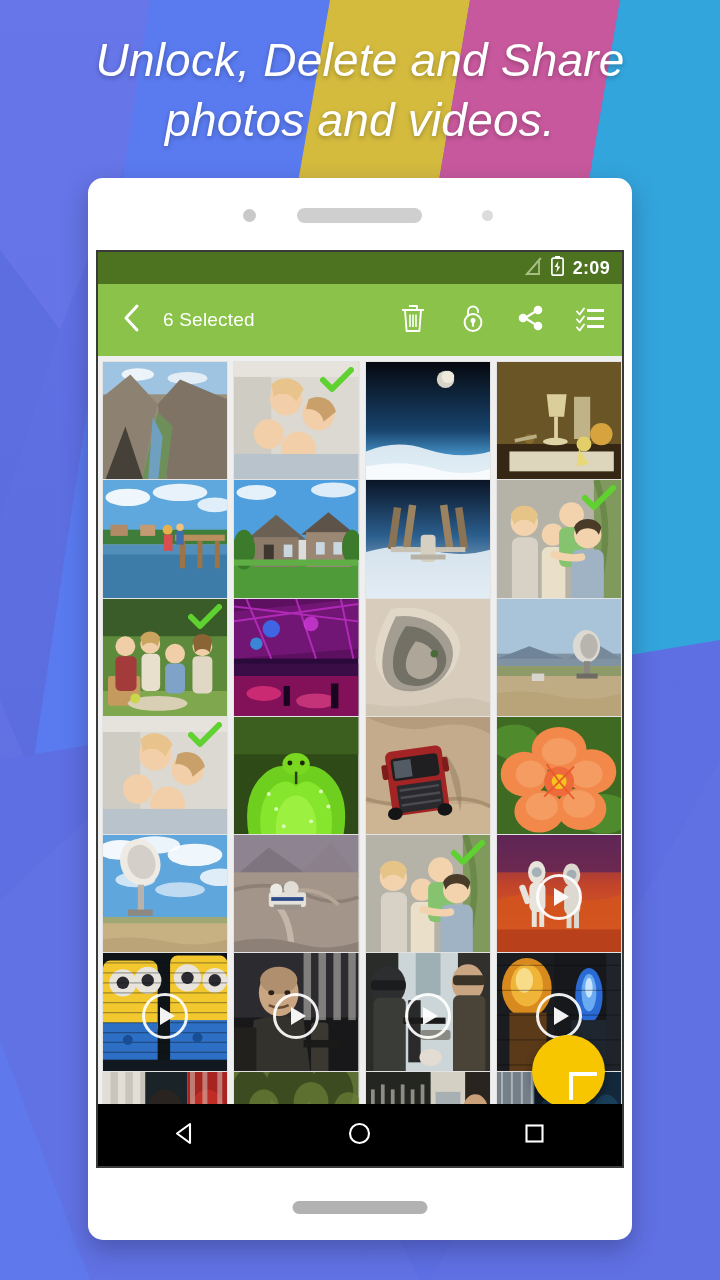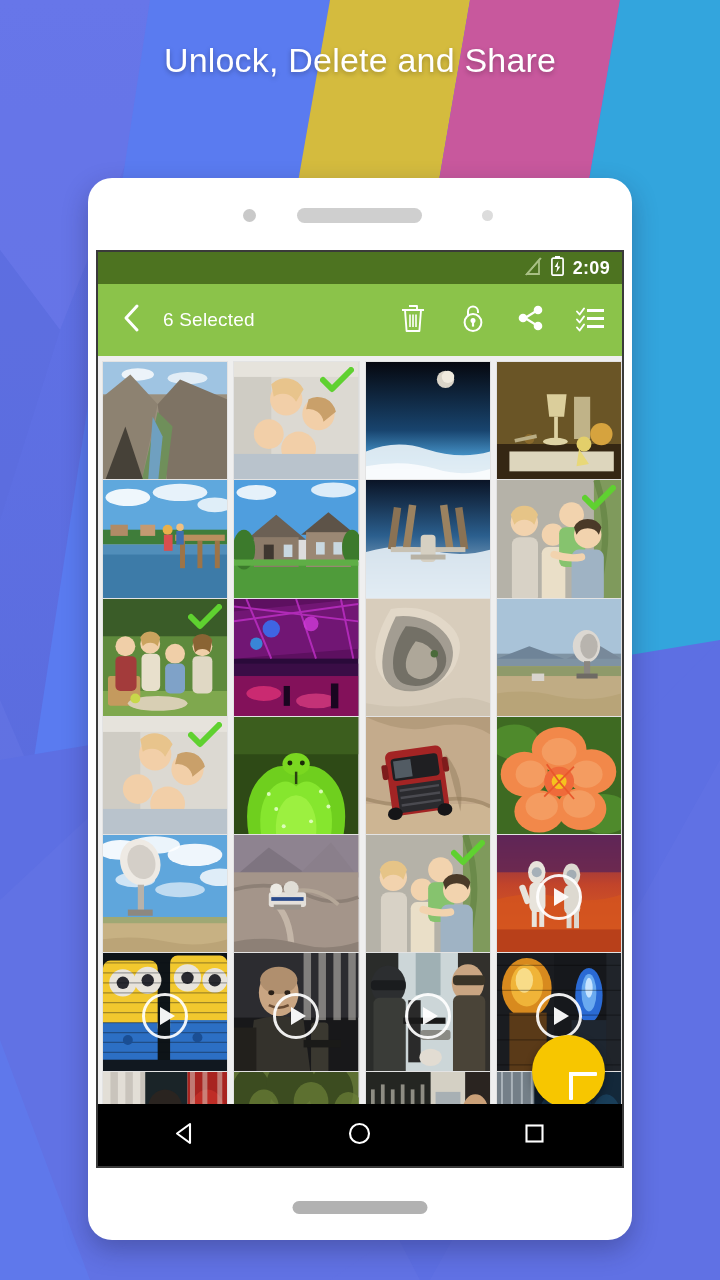--- a/index.html
+++ b/index.html
@@ -11,32 +11,33 @@
   }
 
   
   #bg { position:absolute; inset:0; z-index:0; overflow:hidden; background:#5d6fe3; }
   #bg svg { display:block; width:720px; height:1280px; }
 
   
   #headline {
     position:absolute; left:0; top:30px; width:720px;
     z-index:3; text-align:center; color:#ffffff;
-    font-size:34px; line-height:60px; font-weight:400;
+    font-size:46px; line-height:60px; font-weight:400;
     text-shadow:0 2px 5px rgba(0,0,0,.28);
     letter-spacing:.2px;
+    font-style:italic;
   }
   #headline .l2 { display:block; }
 
   
   #phone {
     position:absolute; left:88px; top:178px;
     width:544px; height:1062px; z-index:4;
     background:#ffffff;
-    border-radius:24px;
+    border-radius:15px;
     box-shadow:0 10px 26px rgba(30,30,70,.33);
   }
   #phone-top { position:absolute; left:0; top:0; width:100%; height:70px; }
   .cam-dot {
     position:absolute; top:31px; width:13px; height:13px;
     border-radius:50%; background:#c9c9c9;
   }
   .cam-dot.left { left:155px; }
   .cam-dot.right { left:394px; width:11px; height:11px; background:#dcdcdc; top:32px; }
   #speaker {
@@ -166,20 +167,21 @@
 
     <polygon points="720,640 720,1280 90,1280 0,1040 0,760" fill="#5d6fe3"></polygon>
     <polygon points="720,640 720,1010 330,1280 90,1280" fill="#5d6fe3"></polygon>
     <polygon points="150,760 420,1280 0,1280 0,900" fill="#6575e5" opacity=".45"></polygon>
     <polygon points="720,760 720,1280 430,1280" fill="#6676e6" opacity=".4"></polygon>
   </svg>
 </div>
 
 <div id="headline">
   <span>Unlock, Delete and Share</span>
+  <span class="l2">photos and videos.</span>
 </div>
 
 <div id="phone">
 
   <div id="phone-top">
     <span class="cam-dot left"></span>
     <span id="speaker"></span>
     <span class="cam-dot right"></span>
   </div>
 

